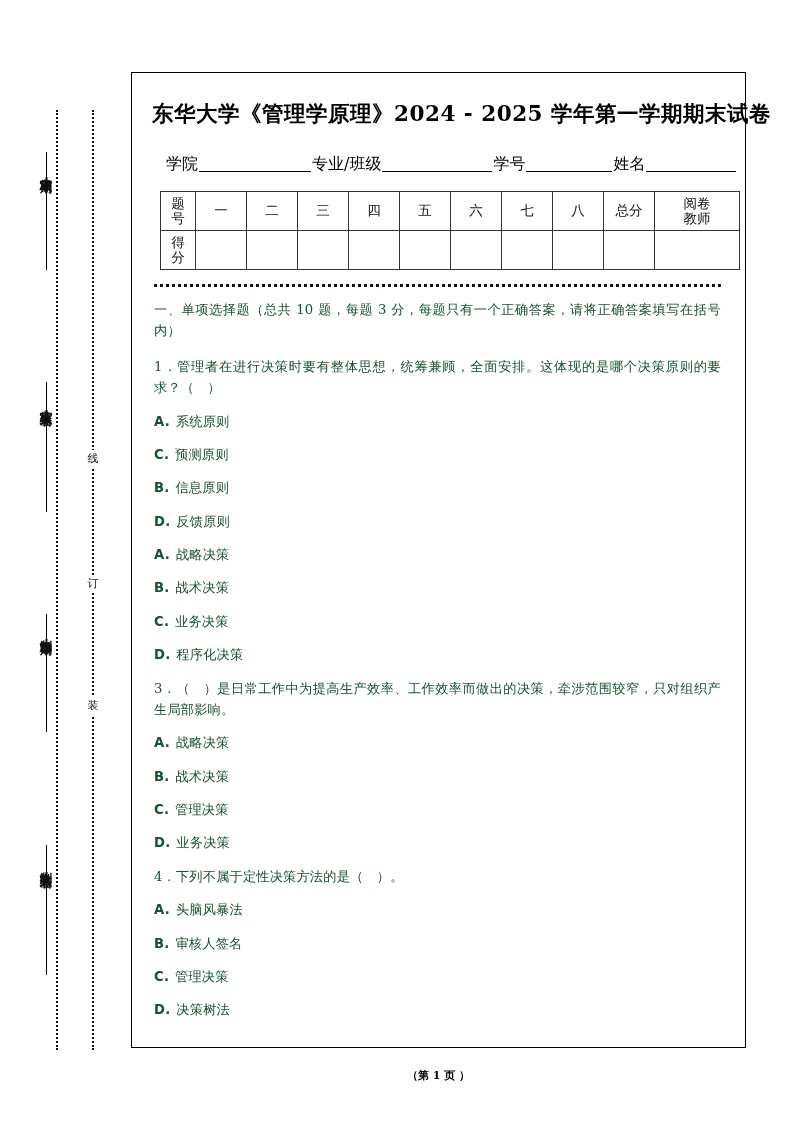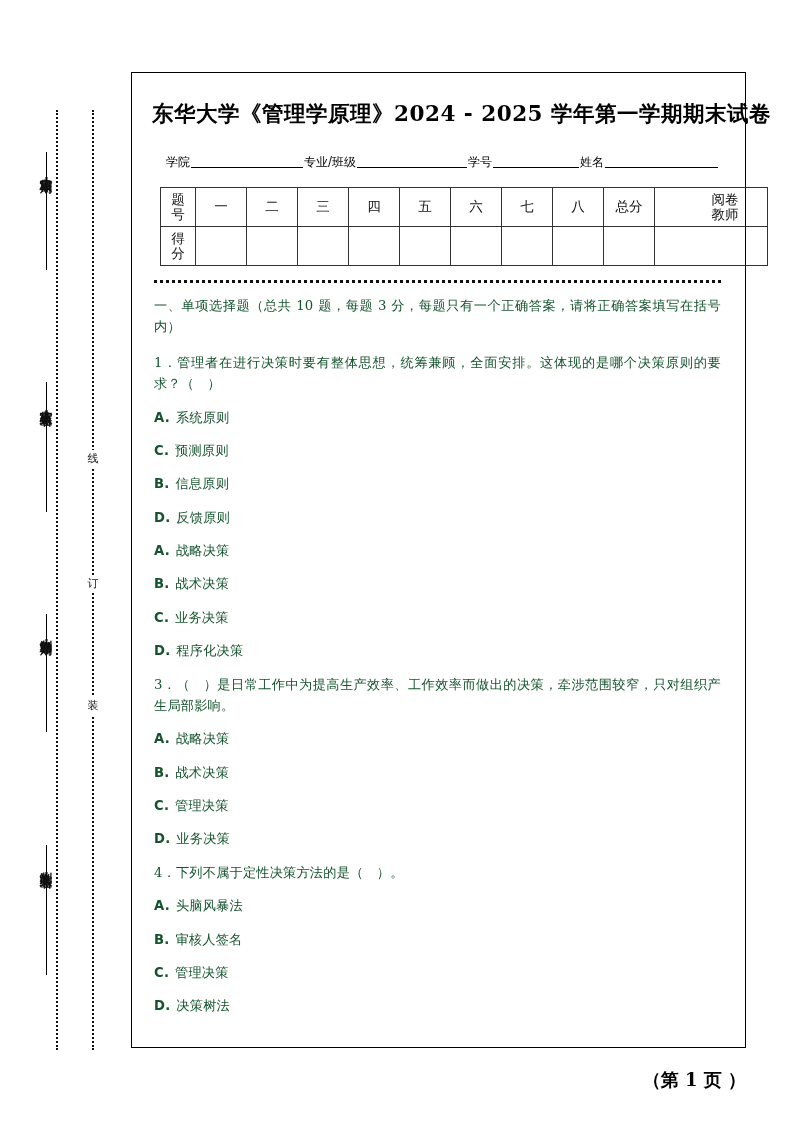--- a/index.html
+++ b/index.html
@@ -84,23 +84,23 @@
     font-weight: bold;
     letter-spacing: 0.5px;
     font-family: "DejaVu Serif", "Liberation Serif", serif;
     margin: 8px 0 0 0;
     white-space: nowrap;
   }
 
   
   #student-info {
     display: flex;
-    align-items: flex-start;
+    align-items: center;
     margin: 26px 6px 0 14px;
-    font-size: 12px;
+    font-size: 16px;
     font-family: "DejaVu Serif", "Liberation Serif", serif;
   }
   #student-info .field-label { white-space: nowrap; }
   #student-info .field-blank {
     border-bottom: 1.1px solid #000;
     height: 13px;
     margin: 0 1px;
   }
   .blank-dept   { flex: 0 0 112px; }
   .blank-class  { flex: 0 0 110px; }
@@ -121,21 +121,21 @@
     font-size: 13.5px;
     font-weight: normal;
     font-family: "DejaVu Serif", "Liberation Serif", serif;
     height: 38px;
     padding: 0;
     color: #111;
   }
   #score-table .col-head { width: 34px; }
   #score-table .col-num  { width: 50px; }
   #score-table .col-total{ width: 50px; }
-  #score-table .col-teacher { width: 84px; padding-left: 28px; }
+  #score-table .col-teacher { width: 84px; }
   .stack-2 {
     display: block;
     line-height: 1.12;
     white-space: pre-line;
   }
 
   
   #section-sep {
     margin: 14px 4px 0 2px;
     height: 0;
@@ -169,22 +169,22 @@
     font-family: "DejaVu Sans", "Liberation Sans", sans-serif;
     margin-right: 6px;
   }
 
   
   #page-footer {
     position: absolute;
     left: 131px;
     top: 1068px;
     width: 615px;
-    text-align: right;
-    font-size: 18px;
+    text-align: center;
+    font-size: 11px;
     font-weight: bold;
     font-family: "DejaVu Serif", "Liberation Serif", serif;
     color: #000;
   }
 </style>
 </head>
 <body>
 
 <div id="left-margin">
 

